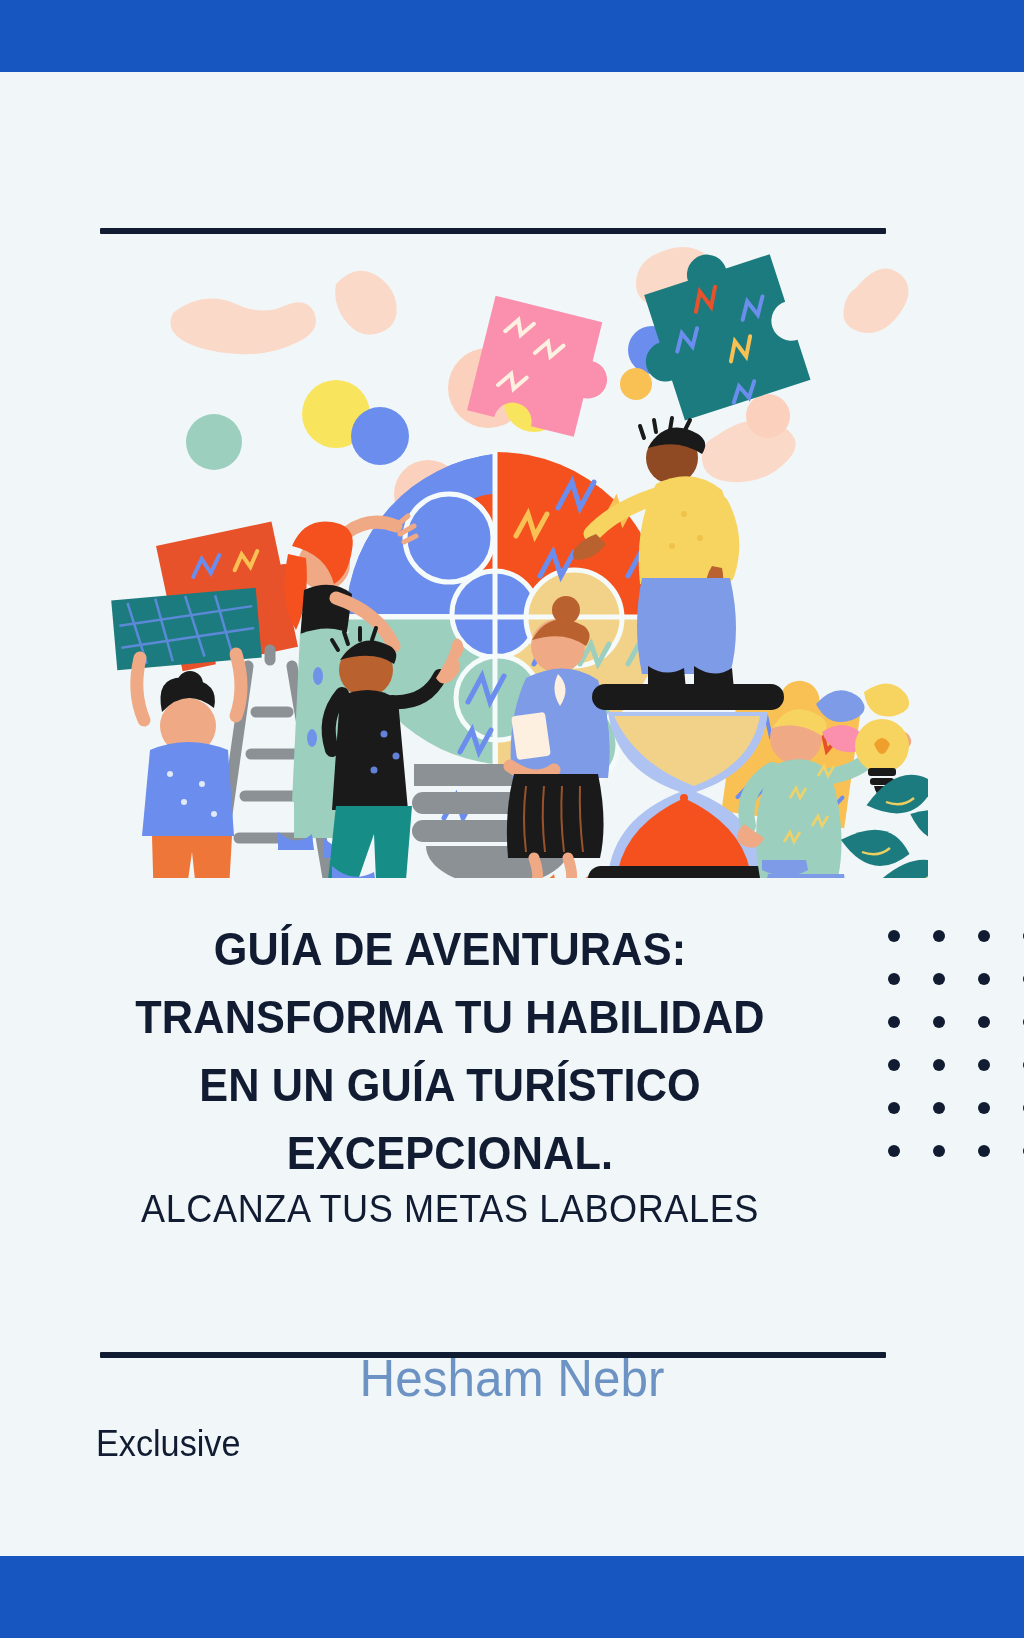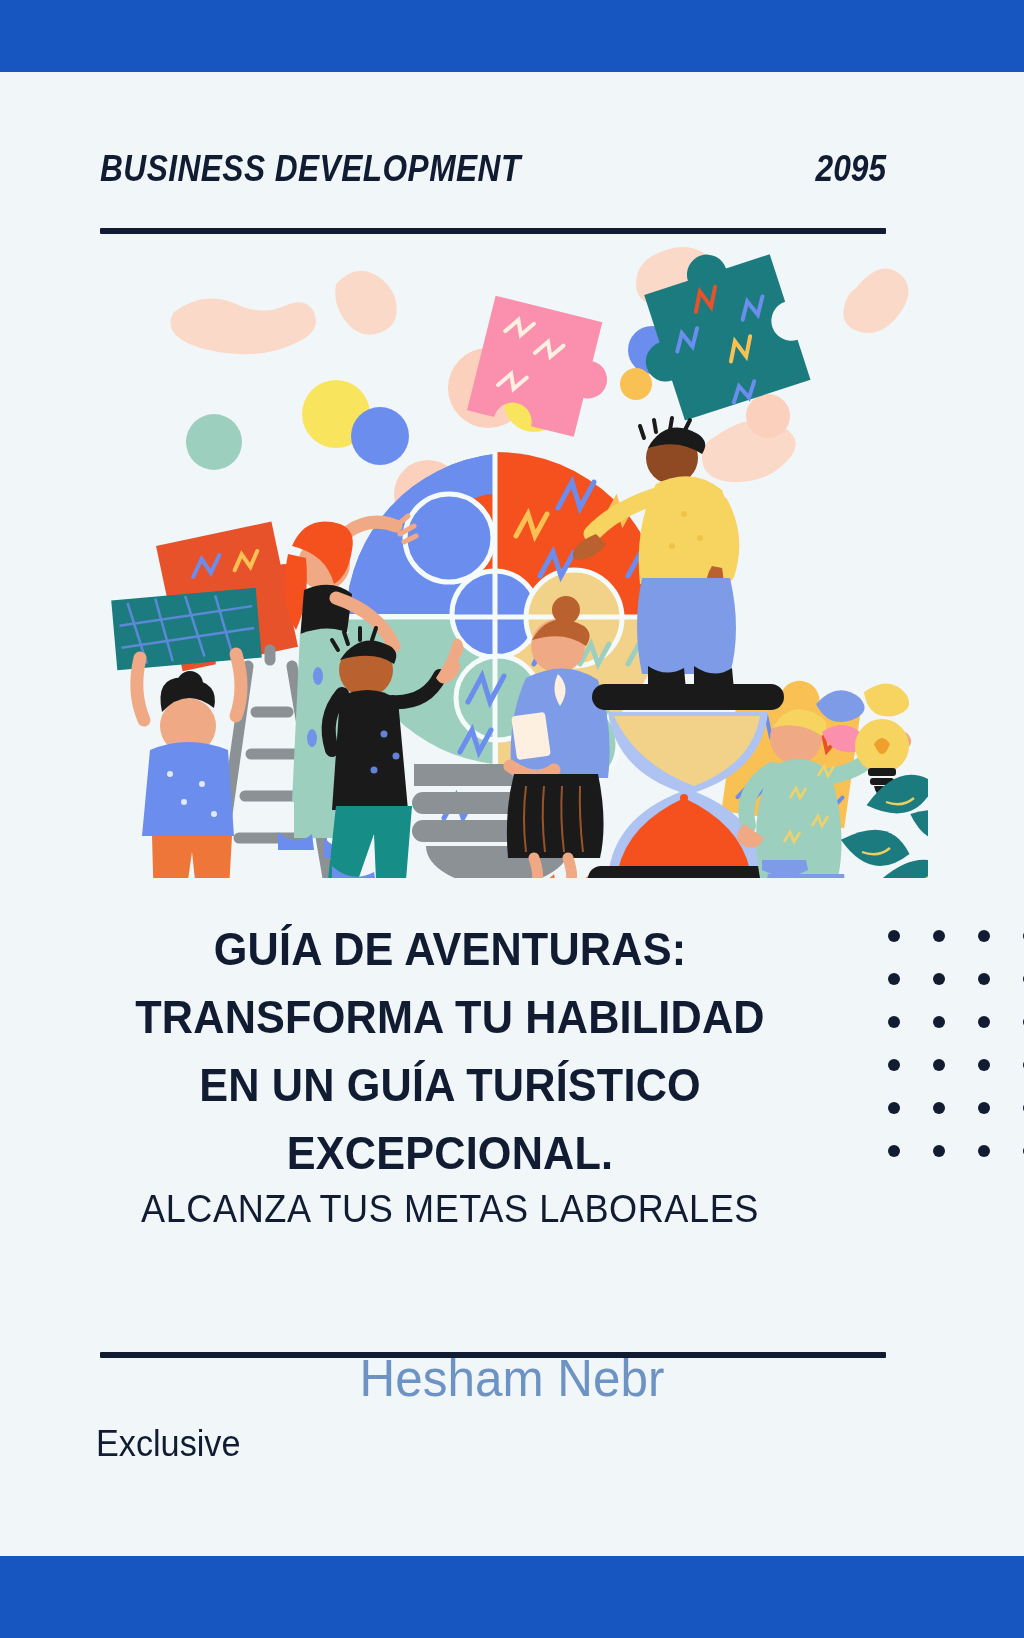--- a/index.html
+++ b/index.html
@@ -103,24 +103,20 @@
   }
 </style>
 </head>
 <body>
 
 <div class="cover">
 
   <div class="band band-top"></div>
   <div class="band band-bottom"></div>
 
-  <div class="header">
-    <span class="kicker">BUSINESS DEVELOPMENT</span>
-    <span class="year">2095</span>
-  </div>
   <div class="rule rule-top"></div>
 
   <div class="art">
     <svg viewBox="0 0 832 632" xmlns="http://www.w3.org/2000/svg">
       <defs>
         <clipPath id="bulbclip">
             <rect x="0" y="0" width="832" height="632"></rect>
           </clipPath>
       </defs>
       <g clip-path="url(#bulbclip)">

